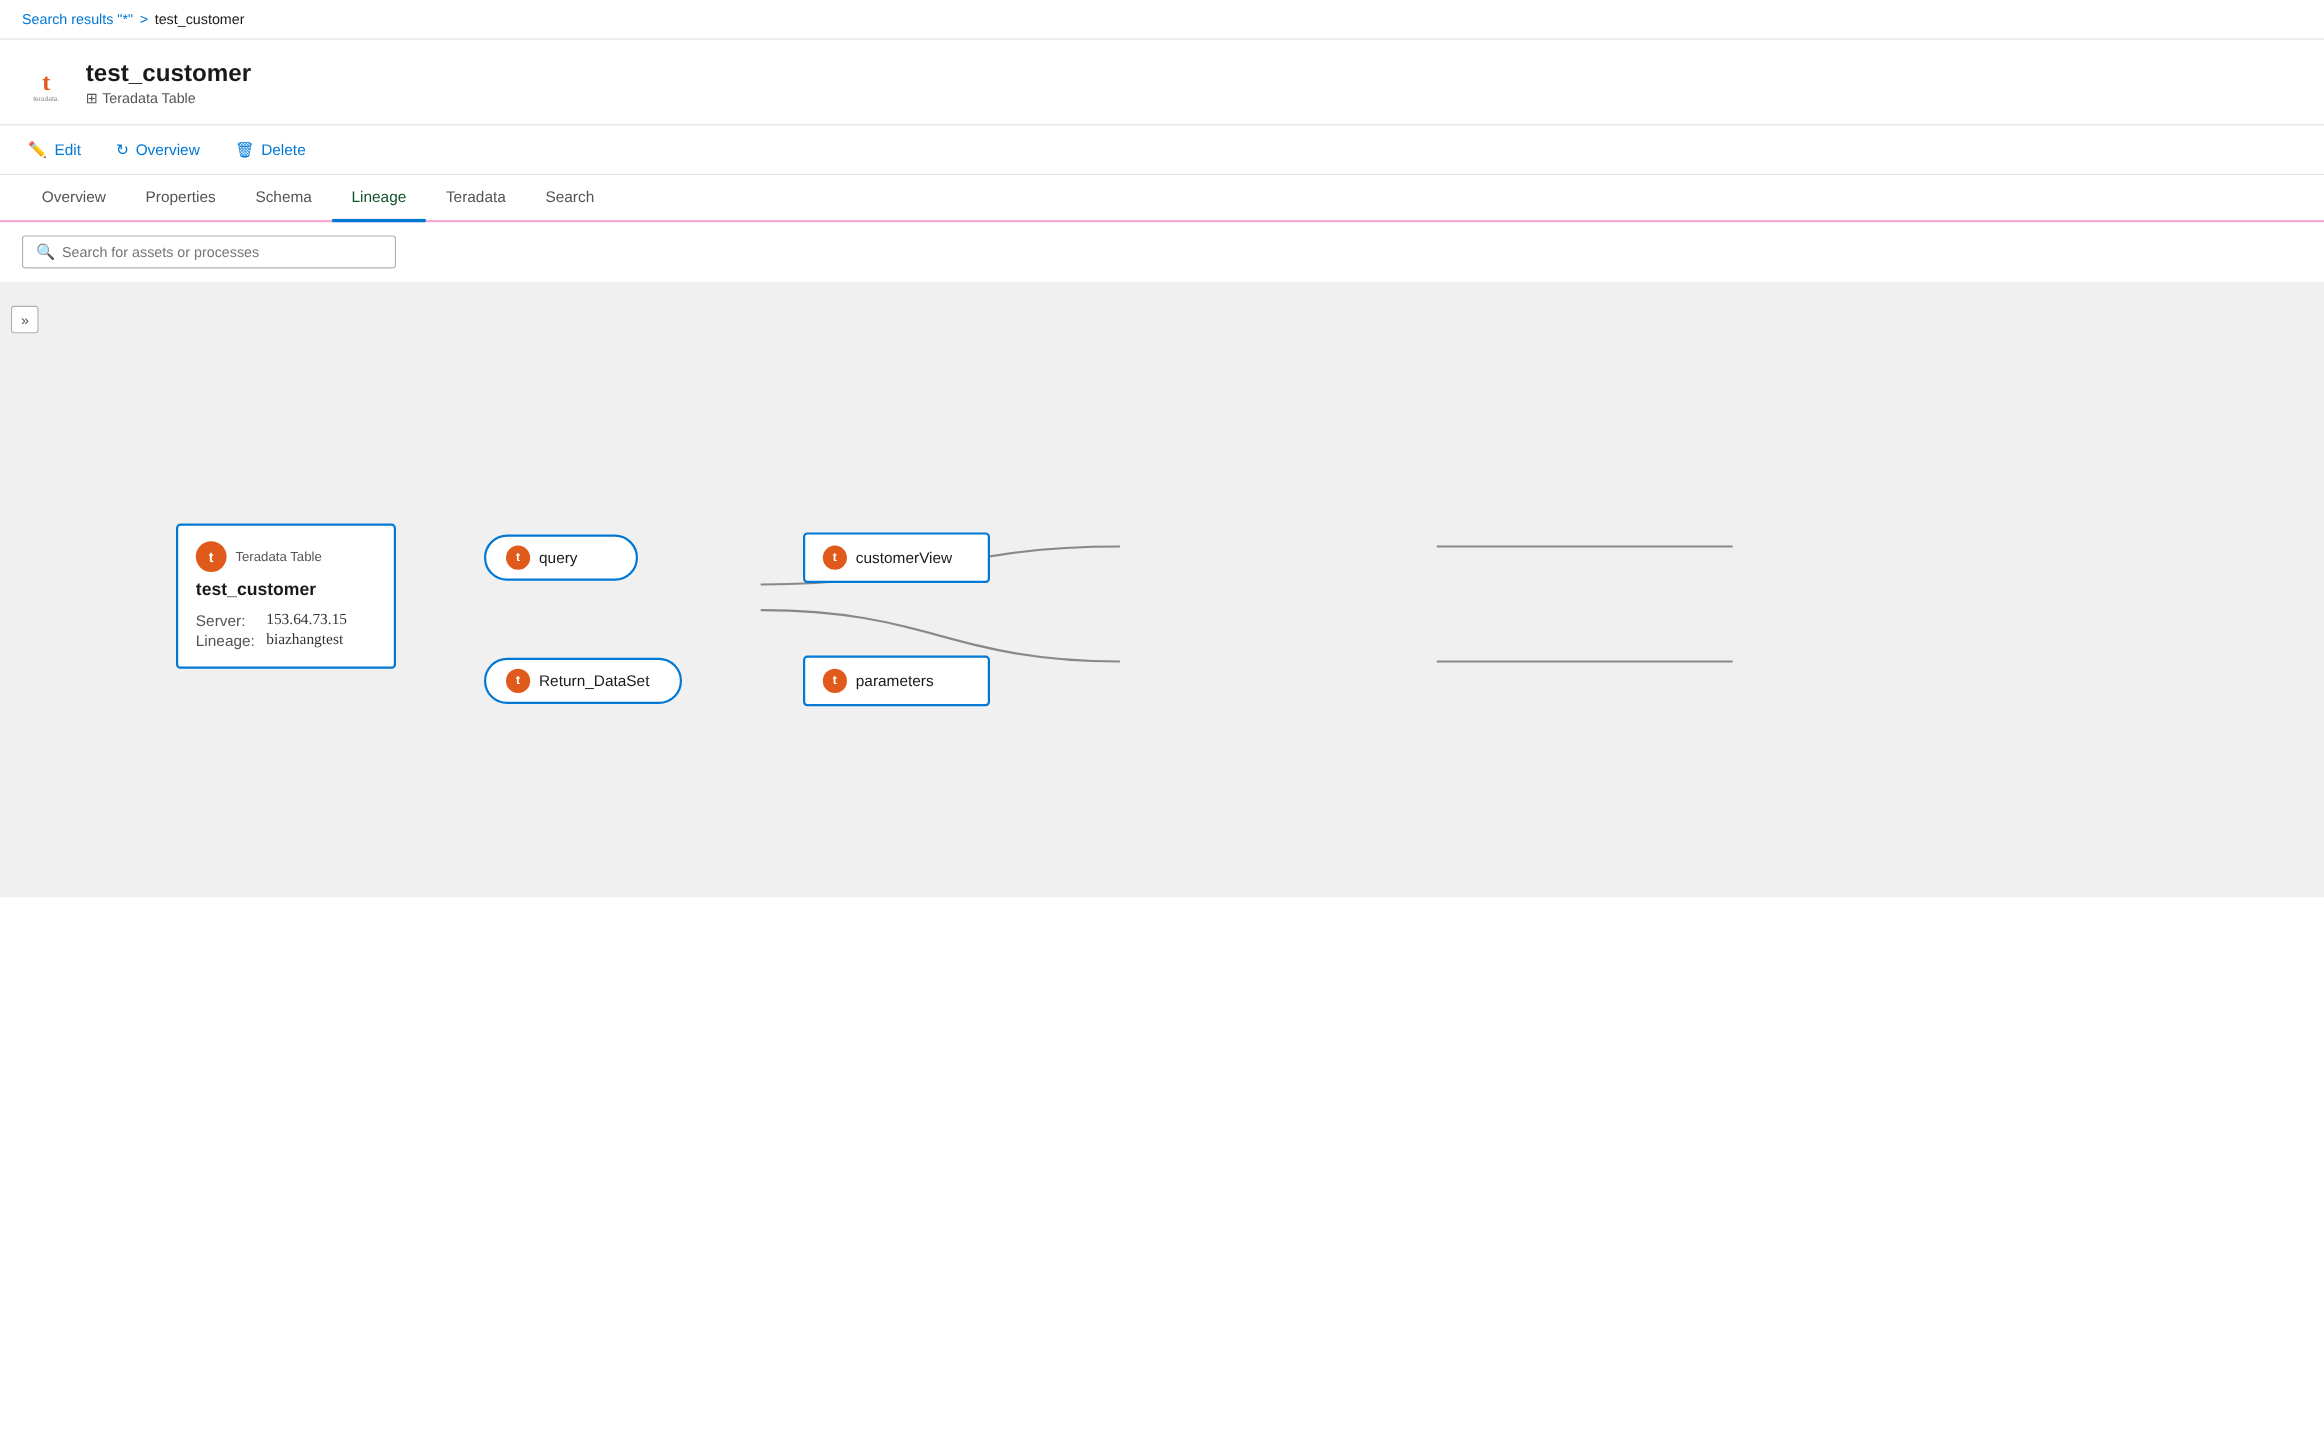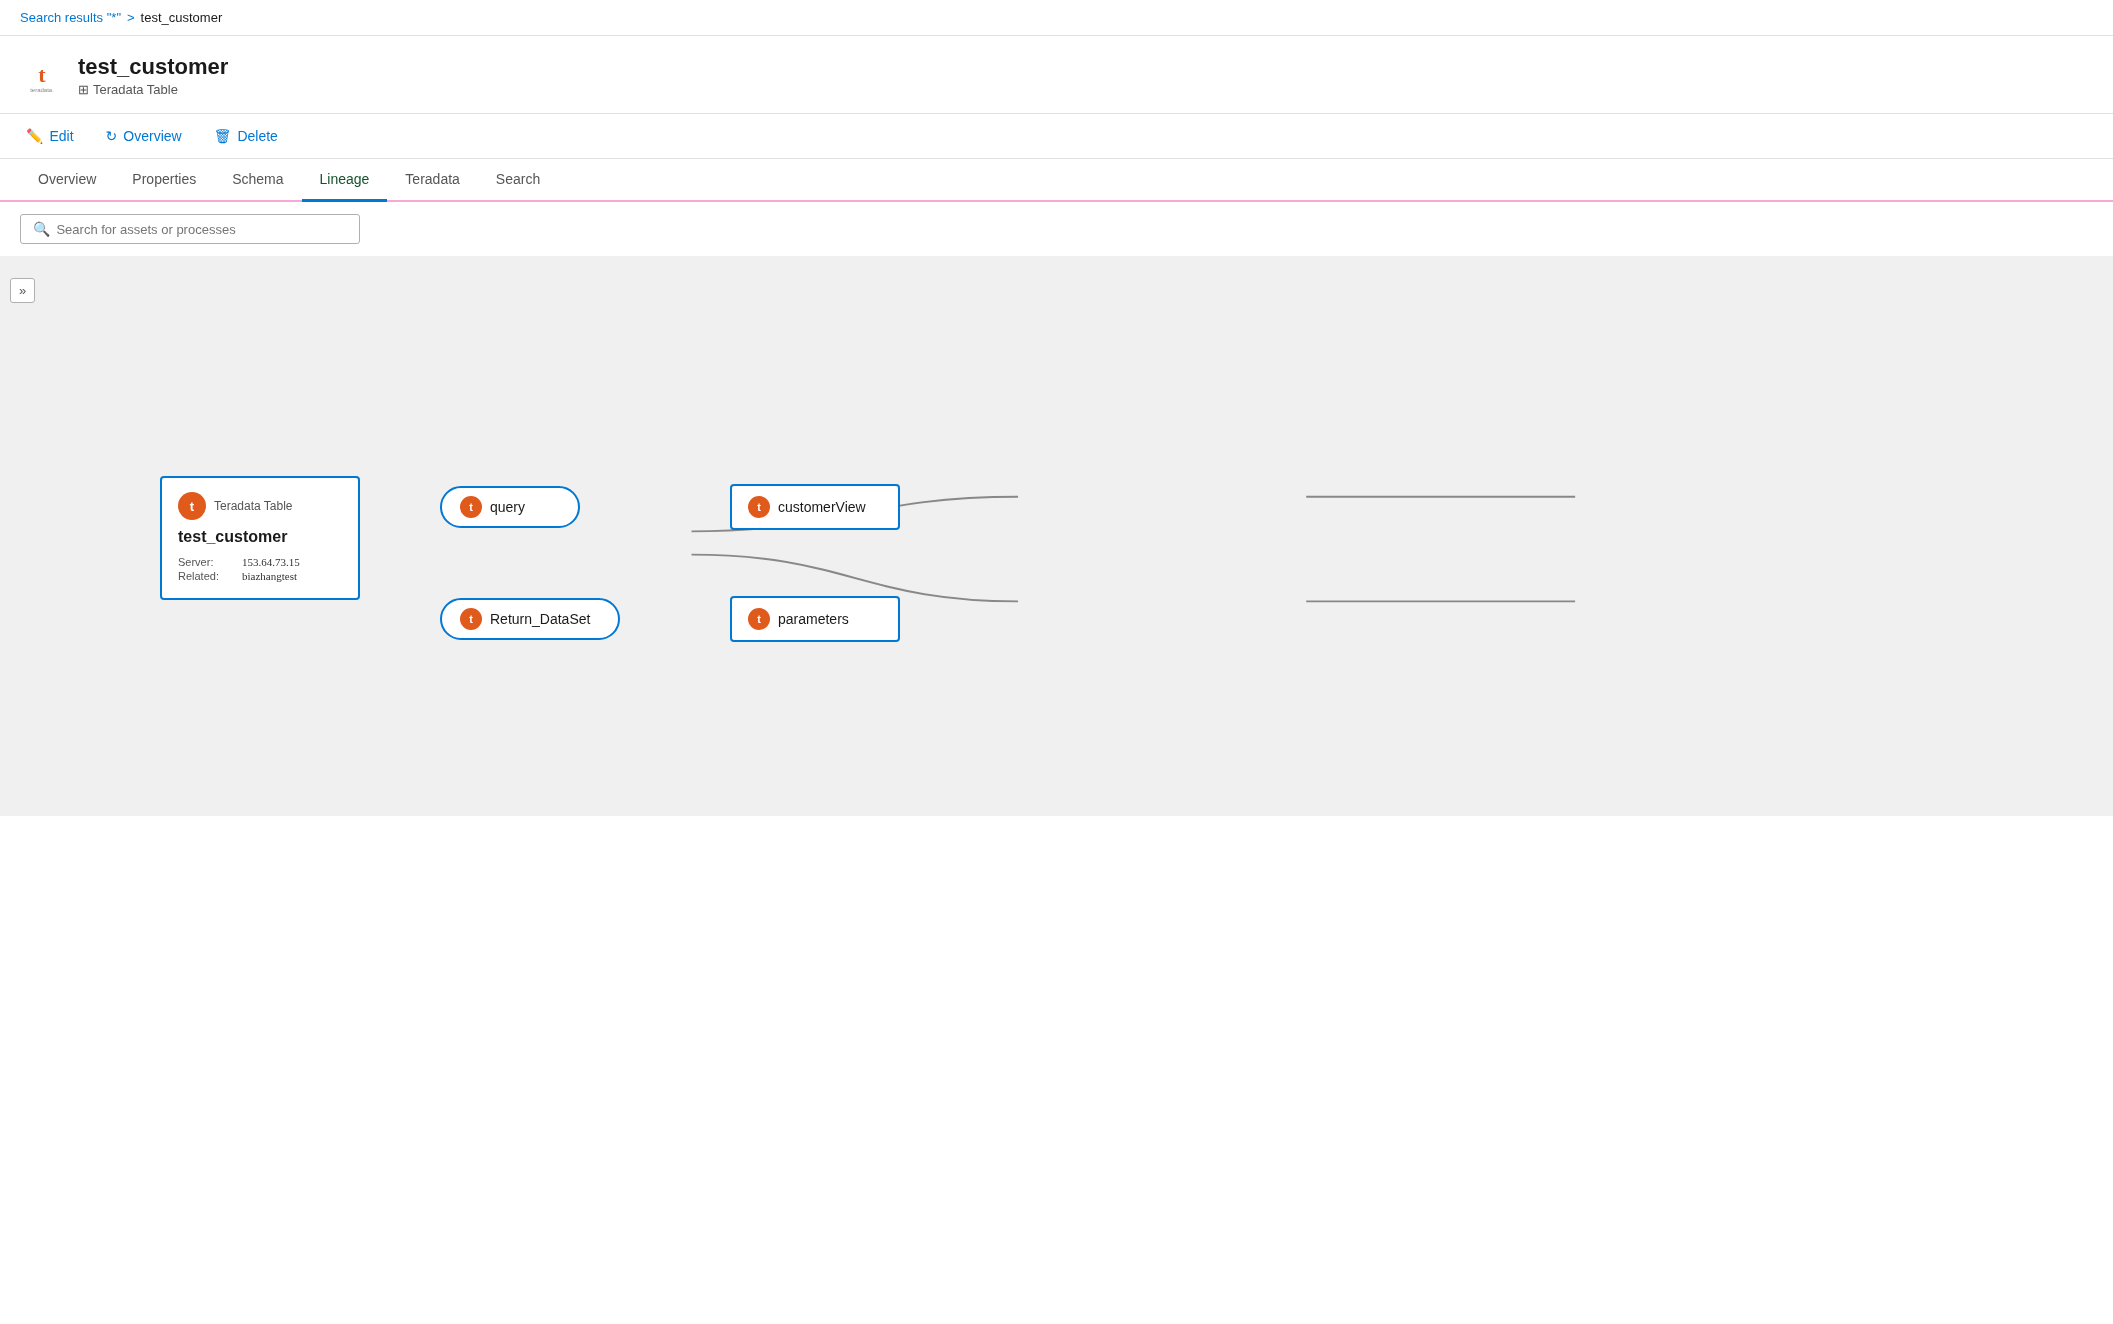--- a/index.html
+++ b/index.html
@@ -154,21 +154,21 @@
       font-size: 12px;
       color: #555;
       margin-bottom: 8px;
     }
     .node-box .node-name {
       font-size: 16px;
       font-weight: 700;
       margin-bottom: 10px;
     }
     .node-box .node-meta {
-      font-size: 11px;
+      font-size: 14px;
       color: #555;
     }
     .node-box .node-meta .row {
       display: flex;
       gap: 6px;
       margin-bottom: 2px;
     }
     .node-box .node-meta .label { color: #555; min-width: 58px; }
     .node-box .node-meta .value { color: #333; font-family: Liberation Serif, serif; }
 
@@ -304,21 +304,21 @@
       <div class="t-icon">t</div>
       <span>Teradata Table</span>
     </div>
     <div class="node-name">test_customer</div>
     <div class="node-meta">
       <div class="row">
         <span class="label">Server:</span>
         <span class="value">153.64.73.15</span>
       </div>
       <div class="row">
-        <span class="label">Related:</span>
+        <span class="label">Lineage:</span>
         <span class="value">biazhangtest</span>
       </div>
     </div>
   </div>
 
   <div class="node-pill" style="left: 440px; top: 230px; min-width: 140px;">
     <div class="t-icon-sm">t</div>
     <span>query</span>
   </div>
 

